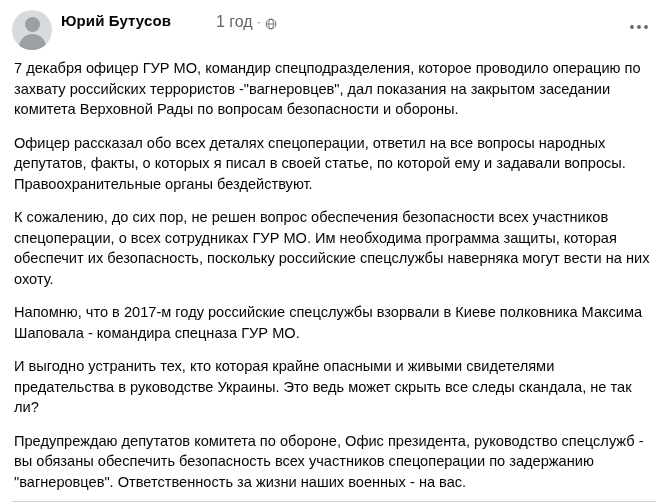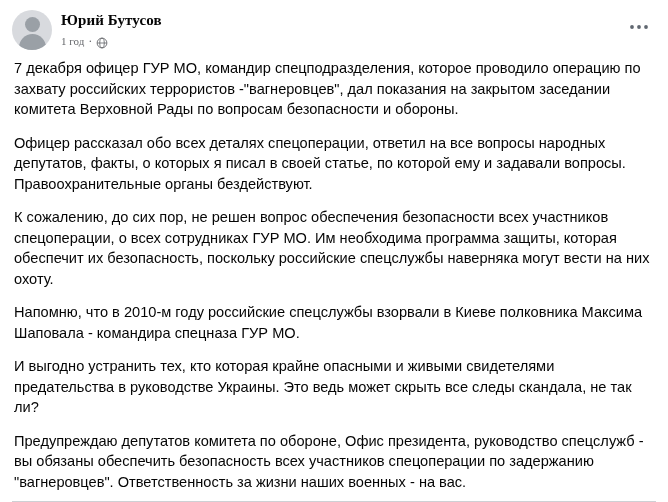--- a/index.html
+++ b/index.html
@@ -51,41 +51,41 @@
     width: 27px;
     height: 16px;
     background: #9aa0a6;
     border-radius: 14px 14px 0 0;
     left: 6.5px;
     top: 24px;
   }
   .header-text {
     margin-left: 9px;
     display: flex;
-    flex-direction: column;
+    flex-direction: row;
     justify-content: center;
     padding-top: 1px;
-    font-family: Liberation Serif, serif;
   }
   .author {
     font-size: 15px;
     font-weight: bold;
     color: #050505;
     line-height: 19px;
     letter-spacing: 0.1px;
   }
   .meta {
     display: flex;
     align-items: center;
     margin-top: 3px;
   }
   .timestamp {
-    font-size: 11px;
+    font-size: 16px;
     color: #65676b;
     line-height: 16px;
+    margin-left: 45px;
   }
   .dot-sep {
     color: #65676b;
     font-size: 12.5px;
     margin: 0 4px;
   }
   .globe-icon {
     width: 12px;
     height: 12px;
     display: inline-block;
@@ -154,20 +154,20 @@
         <circle cx="10" cy="3" r="1.9" fill="#606770"></circle>
         <circle cx="17" cy="3" r="1.9" fill="#606770"></circle>
       </svg>
     </div>
   </div>
 
   <div class="post-body">
     <p>7 декабря офицер ГУР МО, командир спецподразделения, которое проводило операцию по захвату российских террористов -"вагнеровцев", дал показания на закрытом заседании комитета Верховной Рады по вопросам безопасности и обороны.</p>
     <p>Офицер рассказал обо всех деталях спецоперации, ответил на все вопросы народных депутатов, факты, о которых  я писал в своей статье, по которой ему и задавали вопросы. Правоохранительные органы бездействуют.</p>
     <p>К сожалению, до сих пор, не решен вопрос обеспечения безопасности всех участников спецоперации, о всех сотрудниках ГУР МО. Им необходима программа защиты, которая обеспечит их безопасность, поскольку российские спецслужбы наверняка могут вести на них охоту.</p>
-    <p>Напомню, что в 2010-м году российские спецслужбы взорвали в Киеве полковника Максима Шаповала - командира спецназа ГУР МО.</p>
+    <p>Напомню, что в 2017-м году российские спецслужбы взорвали в Киеве полковника Максима Шаповала - командира спецназа ГУР МО.</p>
     <p>И выгодно устранить тех, кто которая крайне опасными и живыми свидетелями предательства в руководстве Украины. Это ведь может скрыть все следы скандала, не так ли?</p>
     <p>Предупреждаю депутатов комитета по обороне, Офис президента, руководство спецслужб - вы обязаны обеспечить безопасность всех участников спецоперации по задержанию "вагнеровцев". Ответственность за жизни наших военных - на вас.</p>
   </div>
 
   <div class="divider"></div>
 
 </div>
 
 </body></html>

